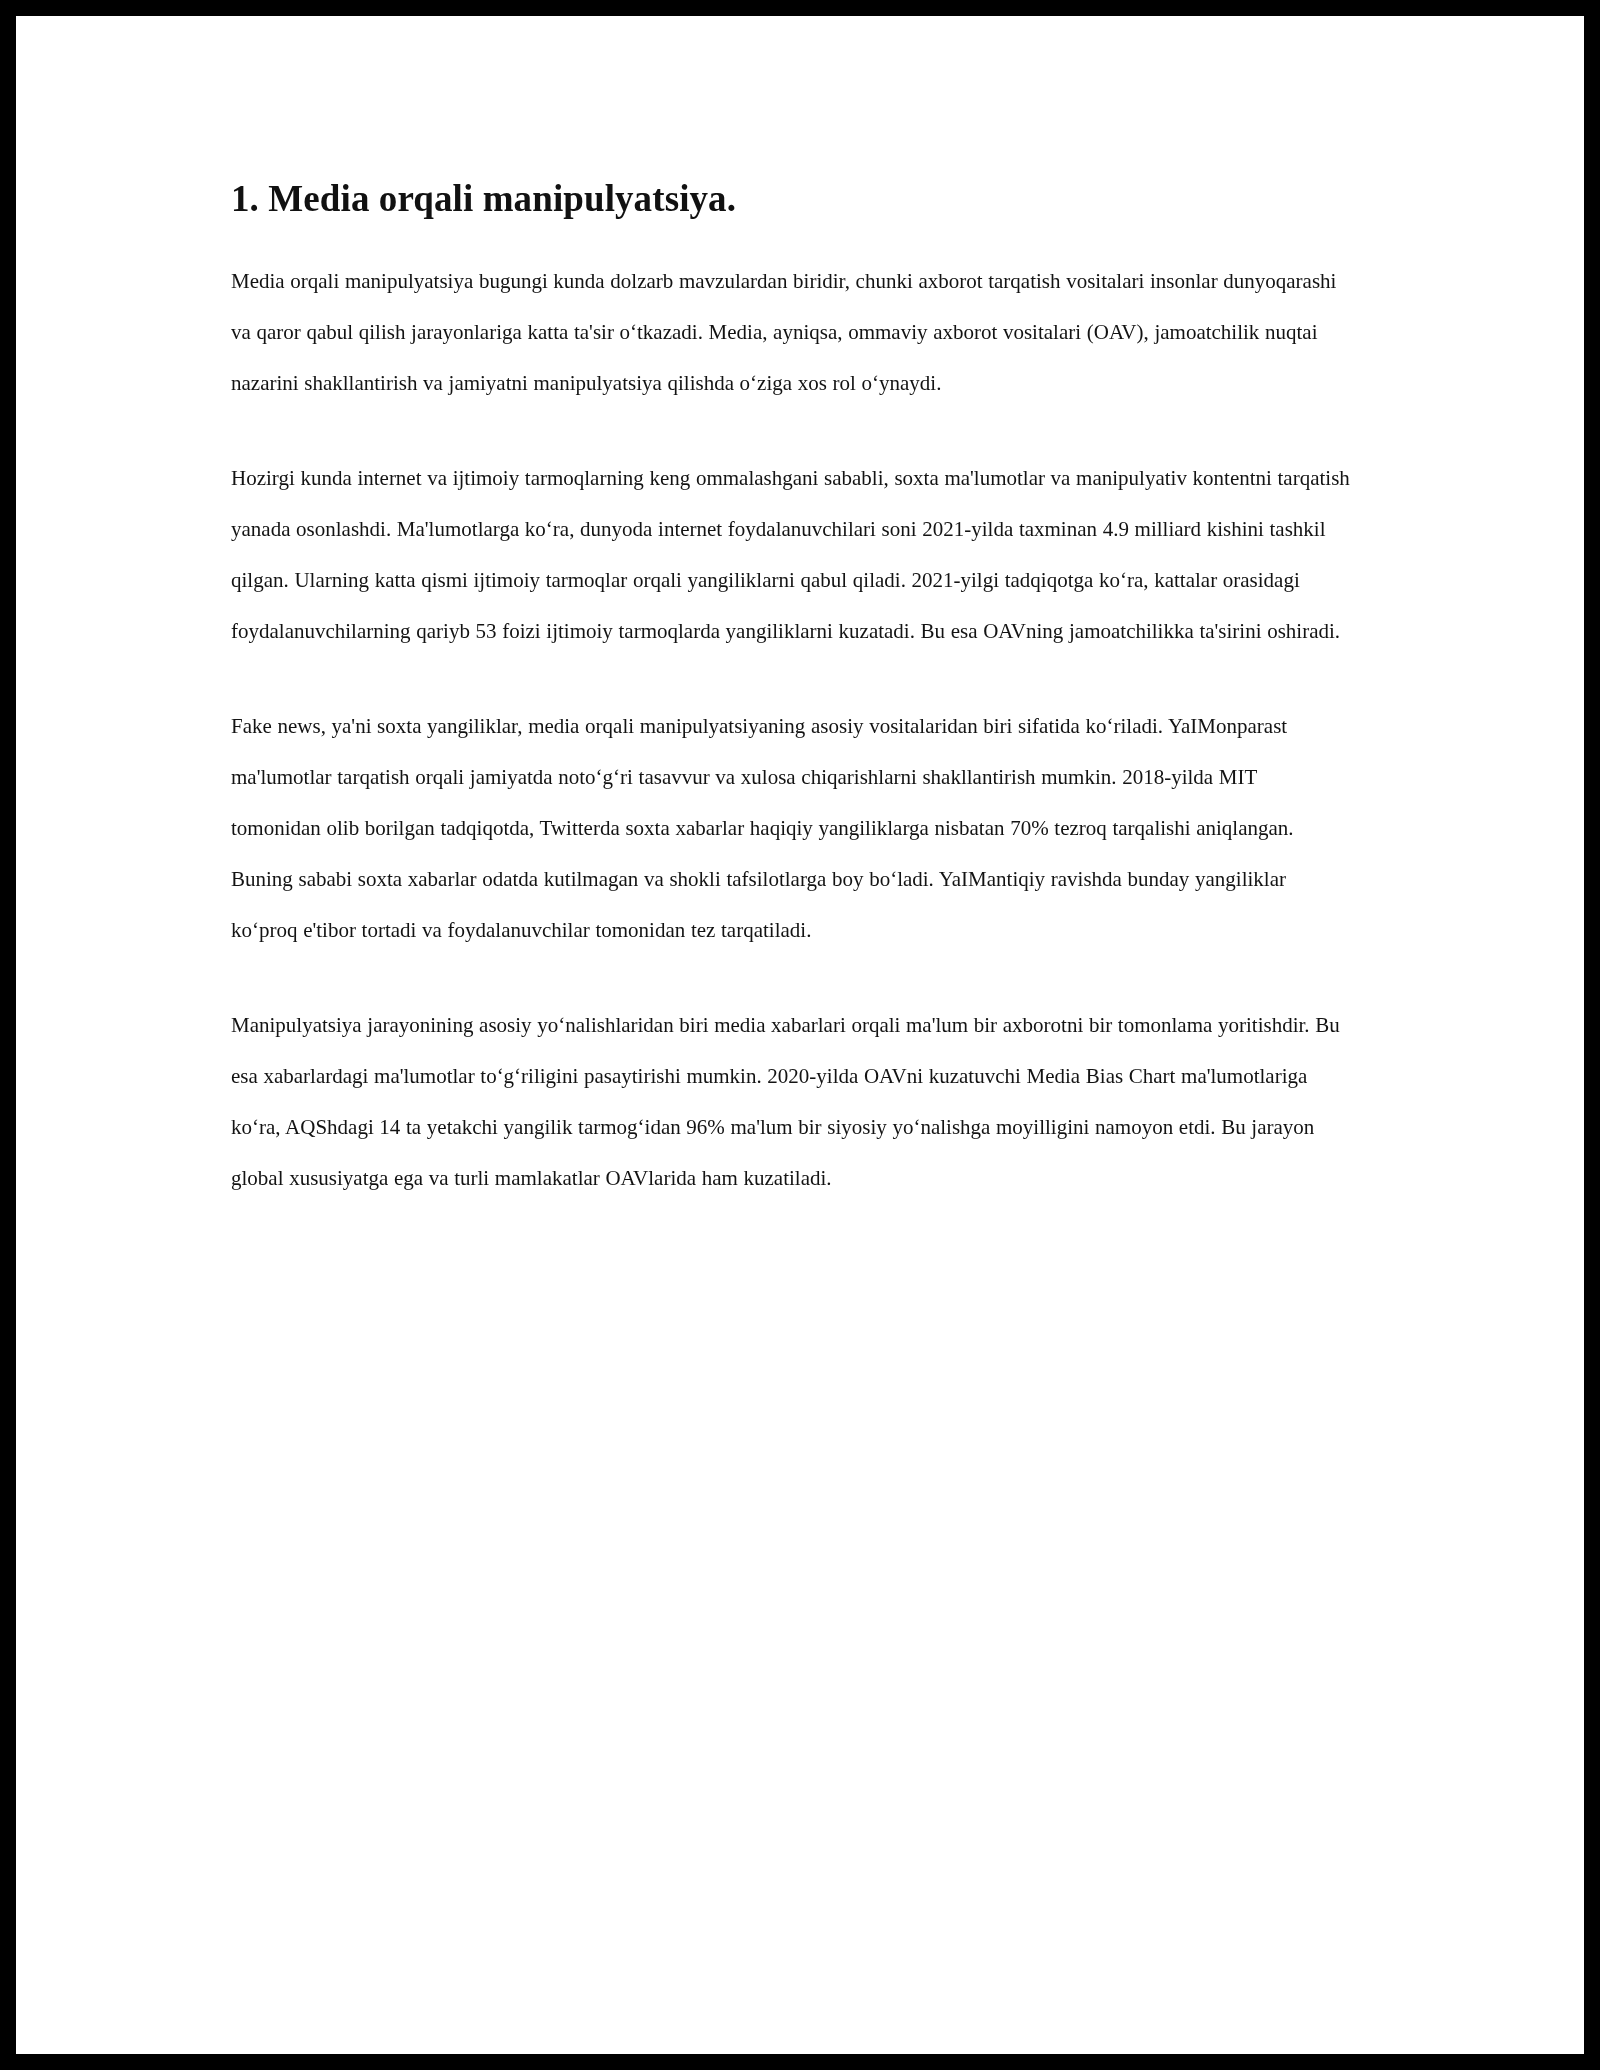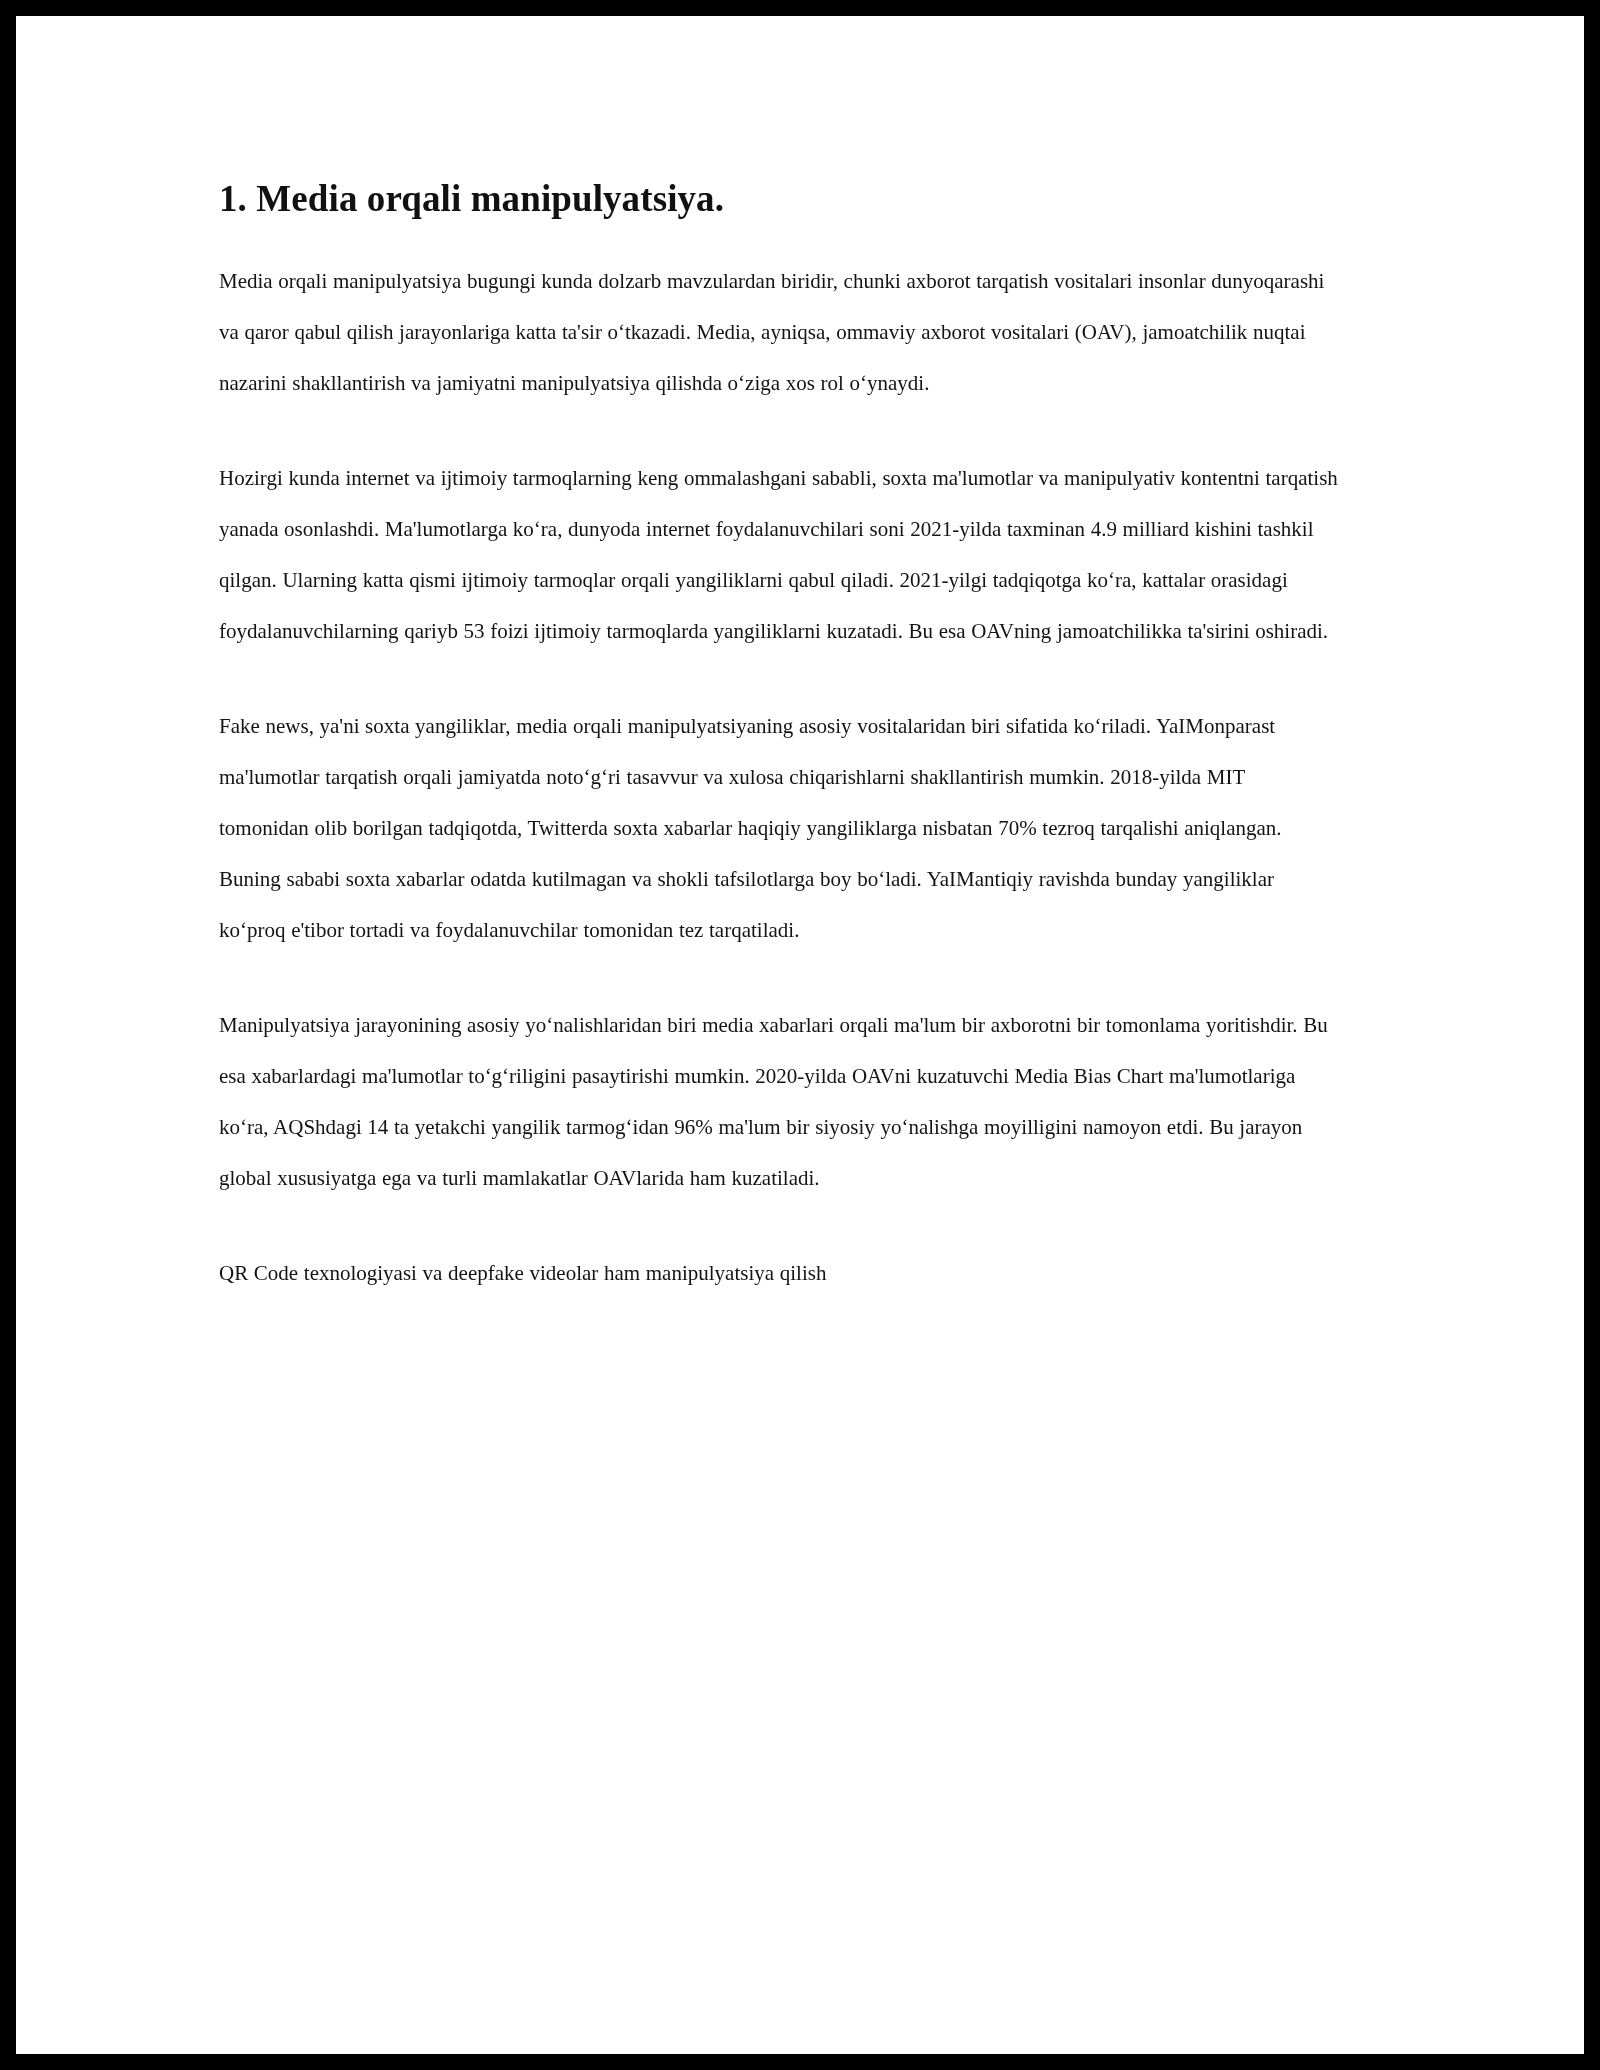--- a/index.html
+++ b/index.html
@@ -24,21 +24,21 @@
     top: 16px;
     right: 16px;
     bottom: 16px;
     background: #ffffff;
     box-sizing: border-box;
     overflow: hidden;
   }
 
   .content {
     position: absolute;
-    left: 203px;
+    left: 215px;
     top: 160px;
     width: 1120px;
     box-sizing: border-box;
   }
 
   .doc-heading {
     font-family: "Liberation Serif", "DejaVu Serif", serif;
     font-weight: bold;
     font-size: 37px;
     line-height: 1.25;
@@ -72,17 +72,16 @@
       <h1 class="doc-heading">1. Media orqali manipulyatsiya.</h1>
 
       <p class="doc-paragraph">Media orqali manipulyatsiya bugungi kunda dolzarb mavzulardan biridir, chunki axborot tarqatish vositalari insonlar dunyoqarashi va qaror qabul qilish jarayonlariga katta ta'sir o‘tkazadi. Media, ayniqsa, ommaviy axborot vositalari (OAV), jamoatchilik nuqtai nazarini shakllantirish va jamiyatni manipulyatsiya qilishda o‘ziga xos rol o‘ynaydi.</p>
 
       <p class="doc-paragraph">Hozirgi kunda internet va ijtimoiy tarmoqlarning keng ommalashgani sababli, soxta ma'lumotlar va manipulyativ kontentni tarqatish yanada osonlashdi. Ma'lumotlarga ko‘ra, dunyoda internet foydalanuvchilari soni 2021-yilda taxminan 4.9 milliard kishini tashkil qilgan. Ularning katta qismi ijtimoiy tarmoqlar orqali yangiliklarni qabul qiladi. 2021-yilgi tadqiqotga ko‘ra, kattalar orasidagi foydalanuvchilarning qariyb 53 foizi ijtimoiy tarmoqlarda yangiliklarni kuzatadi. Bu esa OAVning jamoatchilikka ta'sirini oshiradi.</p>
 
       <p class="doc-paragraph">Fake news, ya'ni soxta yangiliklar, media orqali manipulyatsiyaning asosiy vositalaridan biri sifatida ko‘riladi. YaIMonparast ma'lumotlar tarqatish orqali jamiyatda noto‘g‘ri tasavvur va xulosa chiqarishlarni shakllantirish mumkin. 2018-yilda MIT tomonidan olib borilgan tadqiqotda, Twitterda soxta xabarlar haqiqiy yangiliklarga nisbatan 70% tezroq tarqalishi aniqlangan. Buning sababi soxta xabarlar odatda kutilmagan va shokli tafsilotlarga boy bo‘ladi. YaIMantiqiy ravishda bunday yangiliklar ko‘proq e'tibor tortadi va foydalanuvchilar tomonidan tez tarqatiladi.</p>
 
       <p class="doc-paragraph">Manipulyatsiya jarayonining asosiy yo‘nalishlaridan biri media xabarlari orqali ma'lum bir axborotni bir tomonlama yoritishdir. Bu esa xabarlardagi ma'lumotlar to‘g‘riligini pasaytirishi mumkin. 2020-yilda OAVni kuzatuvchi Media Bias Chart ma'lumotlariga ko‘ra, AQShdagi 14 ta yetakchi yangilik tarmog‘idan 96% ma'lum bir siyosiy yo‘nalishga moyilligini namoyon etdi. Bu jarayon global xususiyatga ega va turli mamlakatlar OAVlarida ham kuzatiladi.</p>
 
-      <p class="doc-paragraph">QR Code texnologiyasi va deepfake videolar ham manipulyatsiya qilish</p>
 
     </div>
   </div>
 </div>
 
 </body></html>

